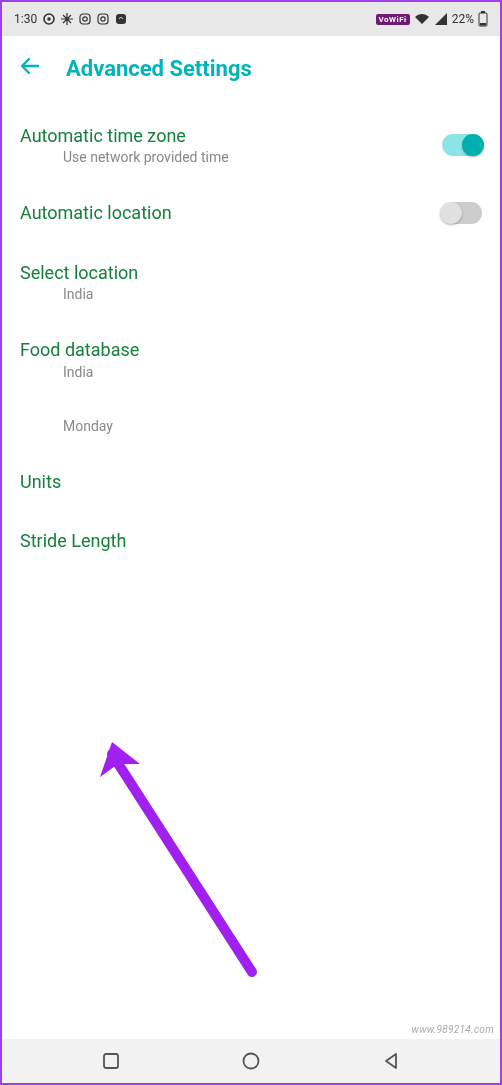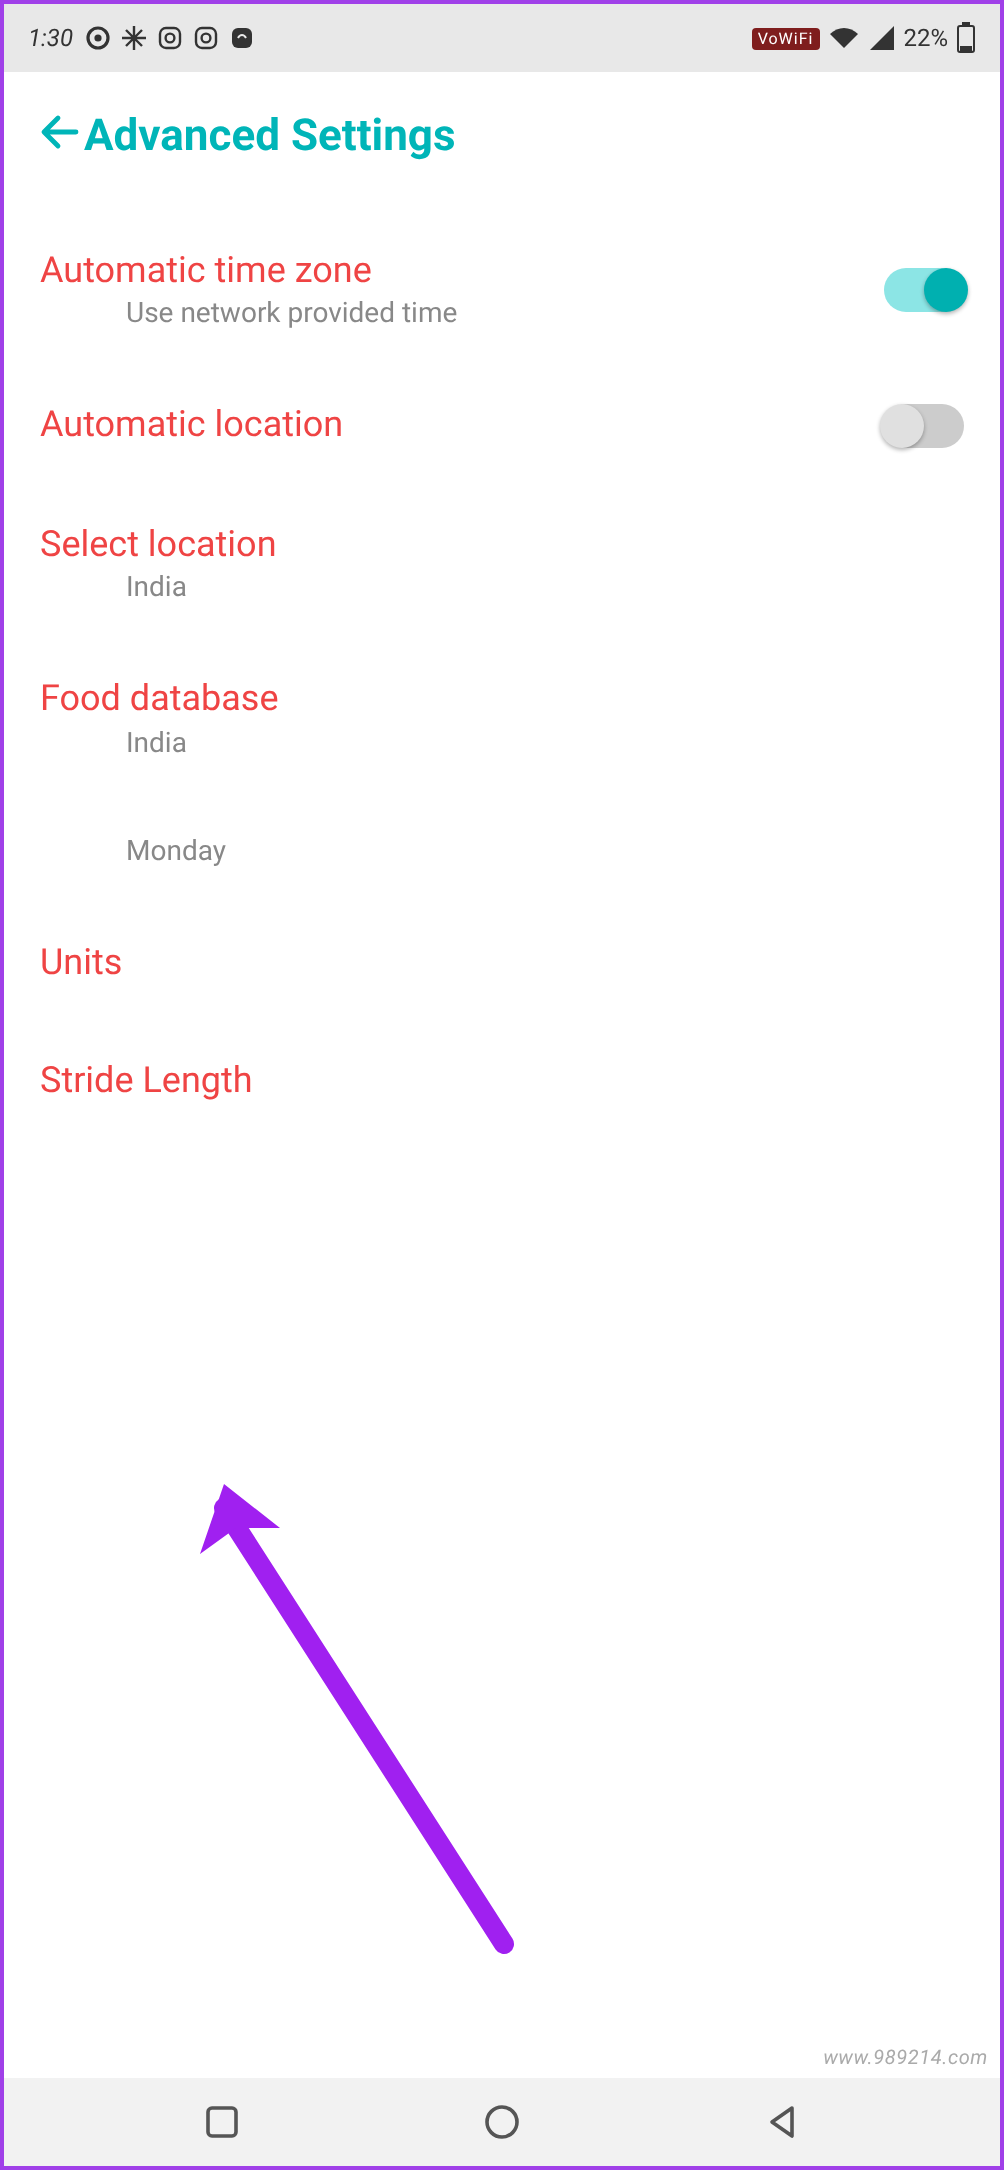--- a/index.html
+++ b/index.html
@@ -14,50 +14,51 @@
   .status-bar {
     height: 34px;
     background: #e8e8e8;
     display: flex;
     align-items: center;
     padding: 0 12px;
     font-size: 12px;
     color: #333;
     justify-content: space-between;
   }
-  .status-left { display: flex; gap: 6px; font-style: italic; }
+  .status-left { display: flex; gap: 6px; }
   .status-right { display: flex; align-items: center; gap: 4px; }
   .status-icon { display: inline-flex; align-items: center; justify-content: center; }
   .vowifi {
-    background: #7f1d1d; color: #fff; font-size: 8px; font-weight: normal;
+    background: #701a75; color: #fff; font-size: 8px; font-weight: bold;
     padding: 1px 3px; border-radius: 2px; letter-spacing: 0.5px;
   }
   .app-bar {
     display: flex; align-items: center;
     padding: 18px 16px 14px 16px;
+    gap: 24px;
   }
   .back-arrow { color: #00b5b8; }
   .page-title {
     color: #00b5b8;
     font-size: 22px;
     font-weight: 700;
   }
   .content { padding: 10px 18px 0 18px; }
   .setting-row {
     padding: 18px 0 18px 0;
     display: flex;
     align-items: center;
     justify-content: space-between;
   }
   .setting-row.disabled .setting-title,
   .setting-row.disabled .setting-sub { color: #b0b0b0; }
   .setting-text { flex: 1; }
   .setting-title {
     font-size: 18px;
-    color: #ef4444;
+    color: #15803d;
     line-height: 1.3;
   }
   .setting-sub {
     font-size: 14px;
     color: #888;
     margin-top: 2px;
     margin-left: 43px;
   }
   .toggle {
     width: 40px; height: 22px; border-radius: 11px;

